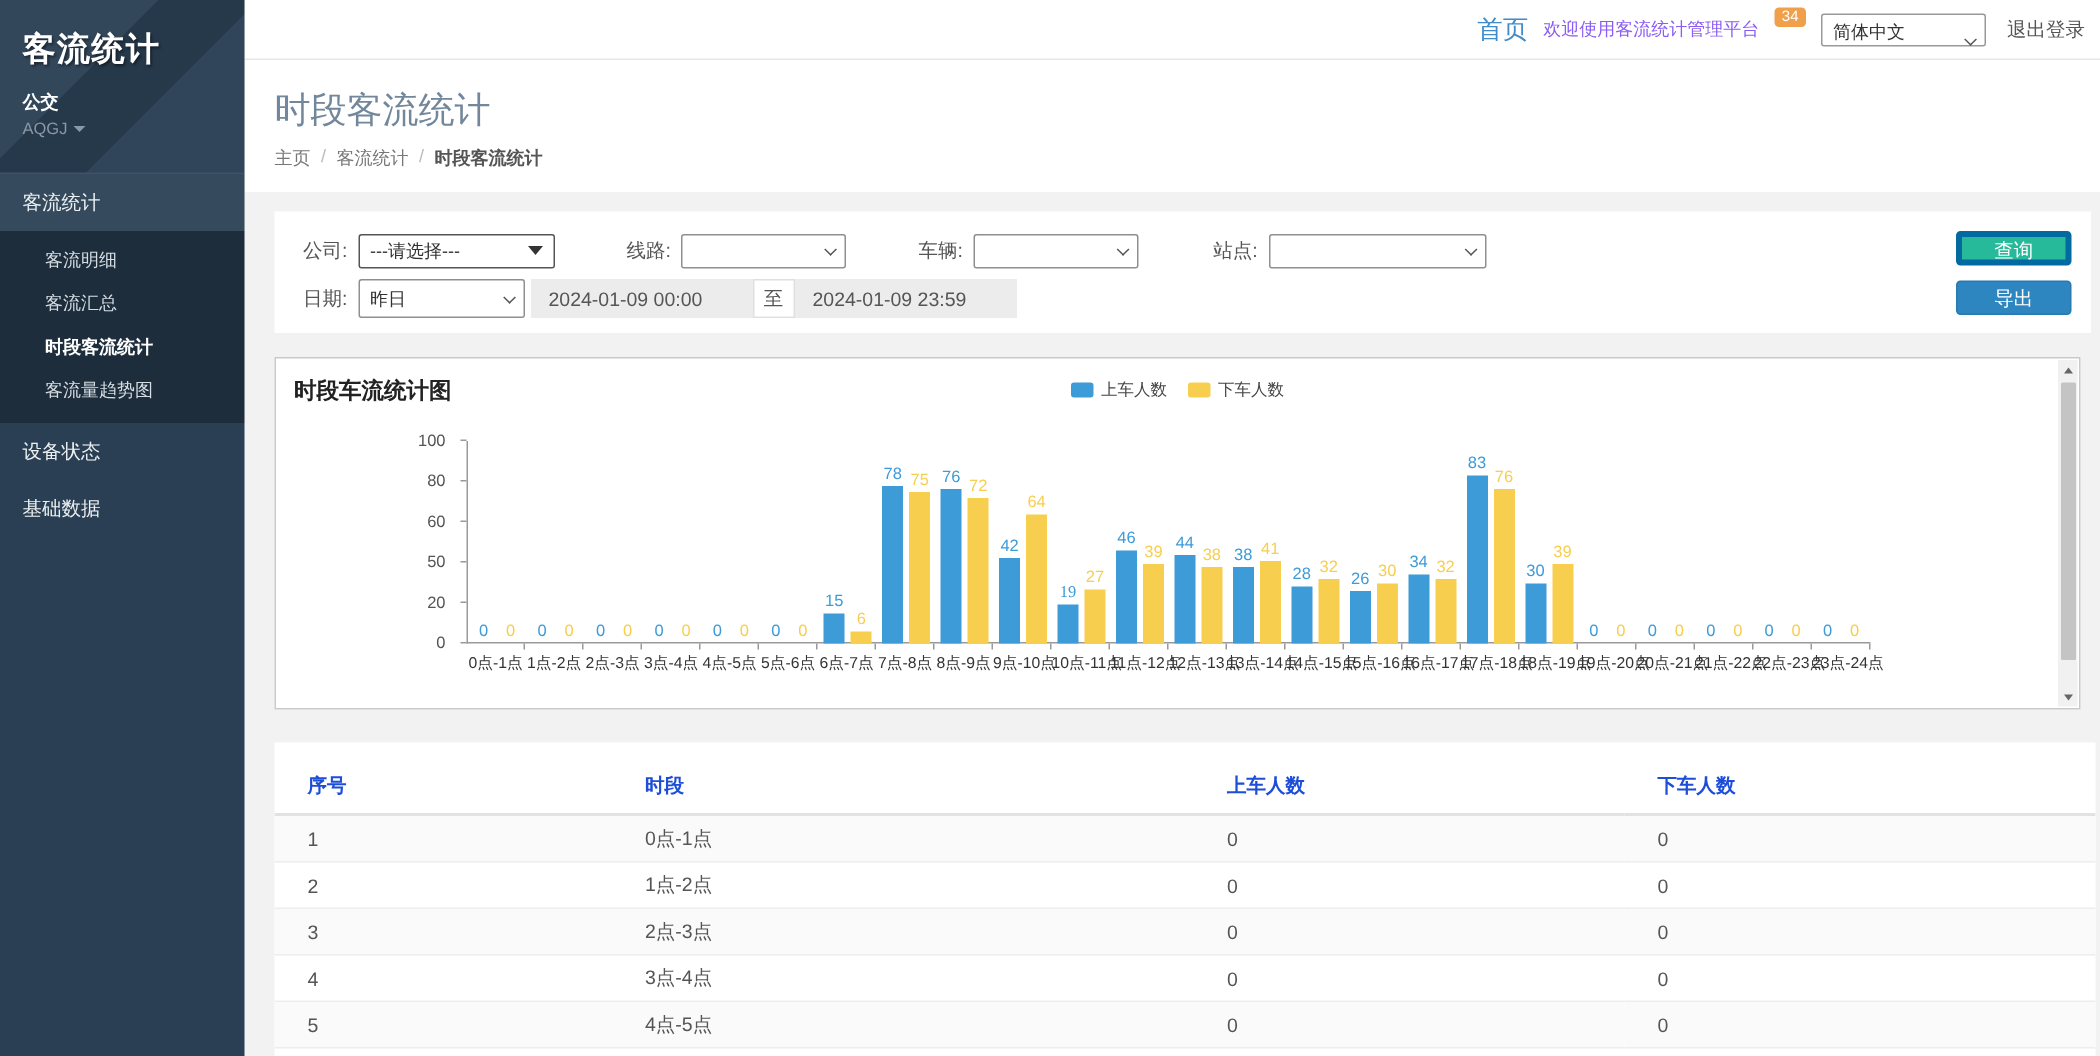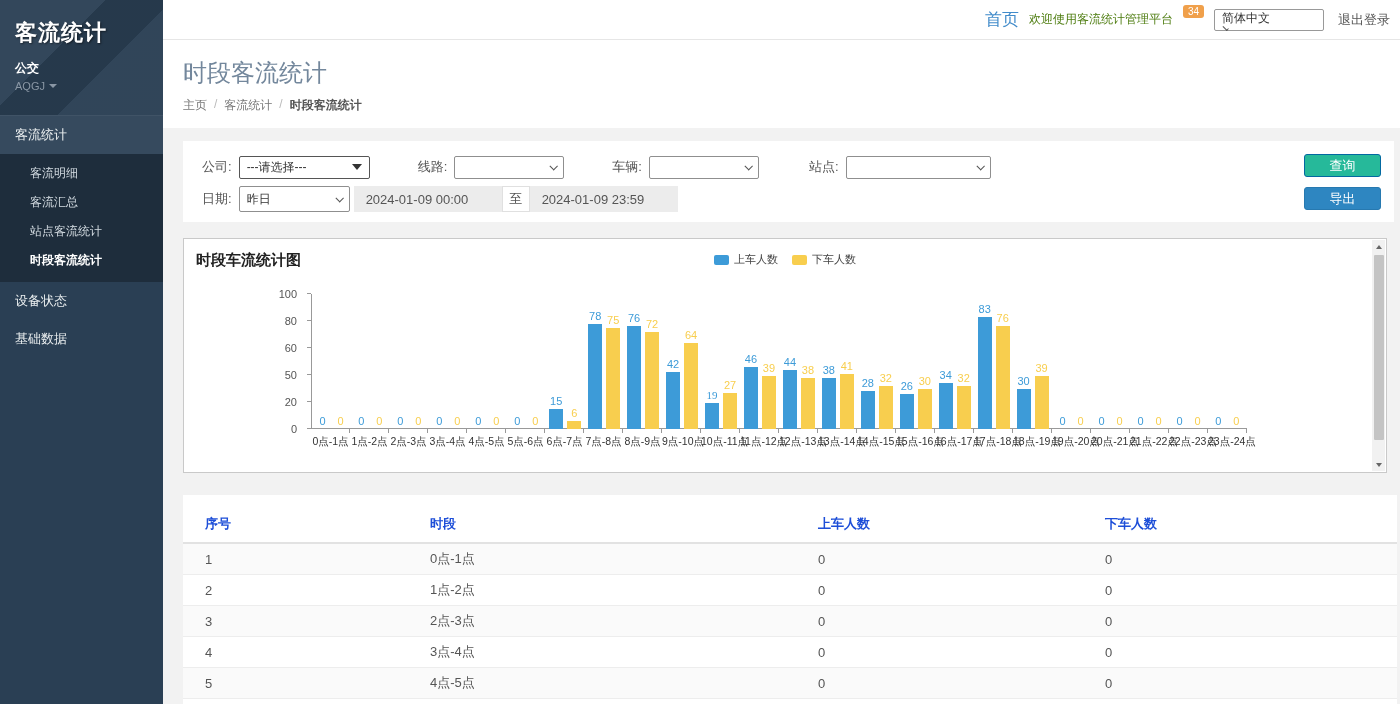--- a/index.html
+++ b/index.html
@@ -20,23 +20,23 @@
   .menu-section.current { background:rgba(255,255,255,0.06); border-top:1px solid rgba(255,255,255,0.05); }
   .submenu { background:rgba(0,0,0,0.28); padding:5px 0 7px 0; }
   .submenu-item { padding:6px 10px 6px 30px; font-size:12px; color:#D5DDE3; cursor:pointer; white-space:nowrap; }
   .submenu-item.active { color:#FFFFFF; font-weight:bold; }
 
   
   .main { flex:1; display:flex; flex-direction:column; background:#F2F2F2; overflow:hidden; }
 
   .topbar { height:40px; background:#FFFFFF; border-bottom:1px solid #E6E6E6; display:flex; align-items:center; justify-content:flex-end; padding-right:10px; gap:10px; }
   .home-link { color:#418BCA; font-size:17px; cursor:pointer; }
-  .welcome-text { font-size:12px; color:#4d7c0f; }
+  .welcome-text { font-size:12px; color:#8b5cf6; }
   .notif-badge { background:#F0A04B; color:#fff; font-size:10px; border-radius:3px; padding:1px 5px; align-self:flex-start; margin-top:5px; cursor:pointer; }
-  .lang-select { width:110px; height:22px; font-size:12px; color:#333; border:1px solid #999; background:#fff; border-radius:2px; display:flex; align-items:flex-start; justify-content:space-between; padding:0 7px; cursor:pointer;flex-direction:column; }
+  .lang-select { width:110px; height:22px; font-size:12px; color:#333; border:1px solid #999; background:#fff; border-radius:2px; display:flex; align-items:flex-end; justify-content:space-between; padding:0 7px; cursor:pointer; }
   .logout-link { font-size:13px; color:#555; cursor:pointer; margin-left:4px; }
 
   .chev { width:6px; height:6px; border-right:1.5px solid #555; border-bottom:1.5px solid #555; transform:rotate(45deg) translateY(-1px); display:inline-block; }
 
   .titlebar { background:#FFFFFF; padding:17px 20px 14px 20px; }
   .page-title { font-size:24px; color:#73879C; font-weight:normal; }
   .breadcrumb { margin-top:8px; font-size:12px; color:#888; display:flex; gap:7px; }
   .breadcrumb .crumb { cursor:pointer; color:#777; }
   .breadcrumb .crumb.current { font-weight:bold; color:#555; cursor:default; }
   .breadcrumb .sep { color:#BBB; }
@@ -52,21 +52,21 @@
   .sel { border:1px solid #8F8F8F; background:#fff; height:23px; display:flex; align-items:center; justify-content:space-between; padding:0 7px; font-size:12px; color:#333; cursor:pointer; border-radius:2px; }
   .sel-company { width:131px; margin-right:48px; border-color:#555; }
   .tri-down { width:0; height:0; border-left:5px solid transparent; border-right:5px solid transparent; border-top:6px solid #333; }
   .sel-line { width:110px; margin-right:48px; }
   .sel-vehicle { width:110px; margin-right:50px; }
   .sel-station { width:145px; }
   .sel-date { width:111px; margin-right:4px; height:26px; }
   .date-input { background:#ECECEC; height:26px; width:148px; display:flex; align-items:center; padding-left:12px; font-size:13px; color:#555; cursor:text; }
   .to-box { background:#fff; border:1px solid #E0E0E0; height:26px; width:28px; display:flex; align-items:center; justify-content:center; font-size:13px; color:#555; }
   .btn { position:absolute; right:13px; width:77px; height:23px; border:none; border-radius:3px; color:#fff; font-size:13px; cursor:pointer; font-family:inherit; }
-  .btn-query { top:13px; background:#26B99A; border:1px solid #0369a1; }
+  .btn-query { top:13px; background:#26B99A; border:4px solid #0369a1; }
   .btn-export { top:46px; background:#2E86C1; border:1px solid #2779B0; }
 
   
   .chart-card { margin-top:16px; margin-right:10px; height:235px; border:1px solid #C9C9C9; position:relative; overflow:hidden; }
   .chart-title { position:absolute; top:12px; left:12px; font-size:15px; font-weight:bold; color:#222; }
   .legend { position:absolute; top:13px; left:50%; transform:translateX(-50%); display:flex; gap:14px; align-items:center; }
   .legend-entry { display:flex; align-items:center; gap:5px; font-size:11px; color:#444; cursor:pointer; }
   .legend-swatch { width:15px; height:10px; border-radius:2px; display:inline-block; }
   .plot-wrap { position:absolute; left:127px; top:55px; }
   .plot { position:relative; width:936px; height:135px; border-left:1px solid #999; border-bottom:1px solid #999; display:flex; }
@@ -112,22 +112,22 @@
       <div class="org-code">
         <span>AQGJ</span>
         <span class="caret-down"></span>
       </div>
     </div>
     <div class="menu">
         <div class="menu-section current">客流统计</div>
         <div class="submenu">
           <div class="submenu-item">客流明细</div>
           <div class="submenu-item">客流汇总</div>
-          <div class="submenu-item">站点客流统计</div>
           <div class="submenu-item active">时段客流统计</div>
+          <div class="submenu-item">客流量趋势图</div>
         </div>
         <div class="menu-section">设备状态</div>
         <div class="menu-section">基础数据</div>
       </div>
   </div>
 
   <div class="main">
 
     <div class="topbar">
       <span class="home-link">首页</span>

